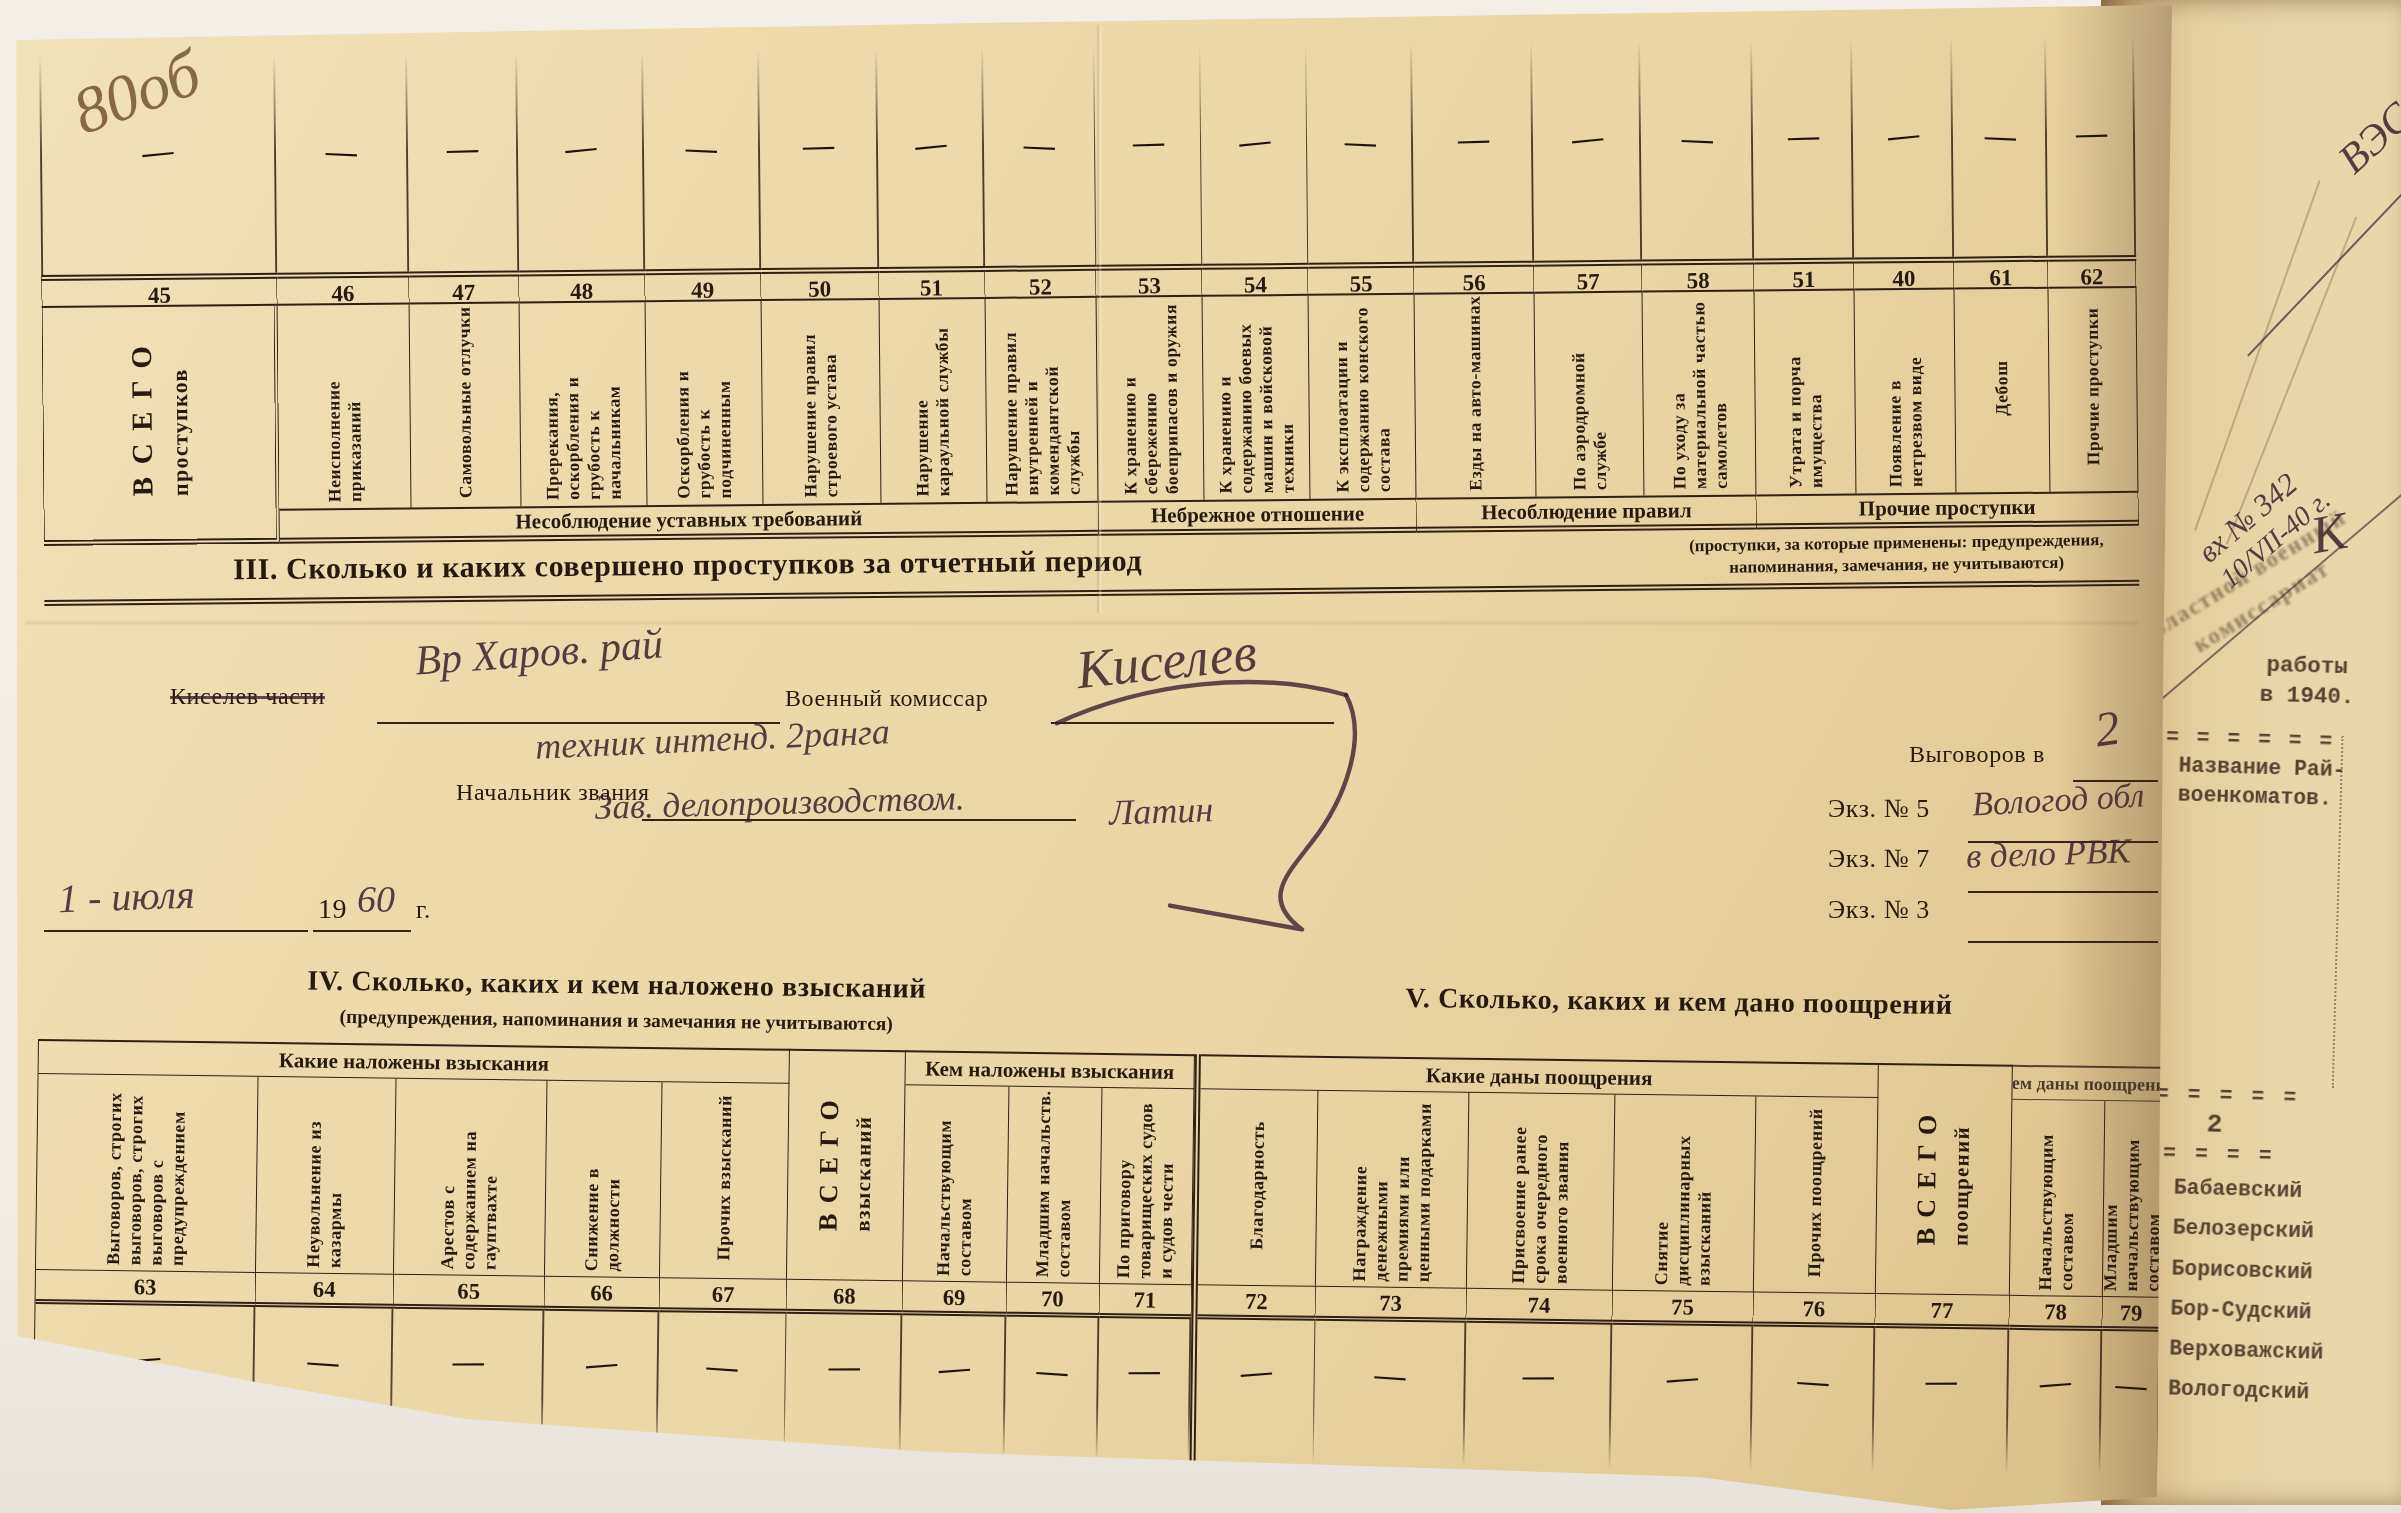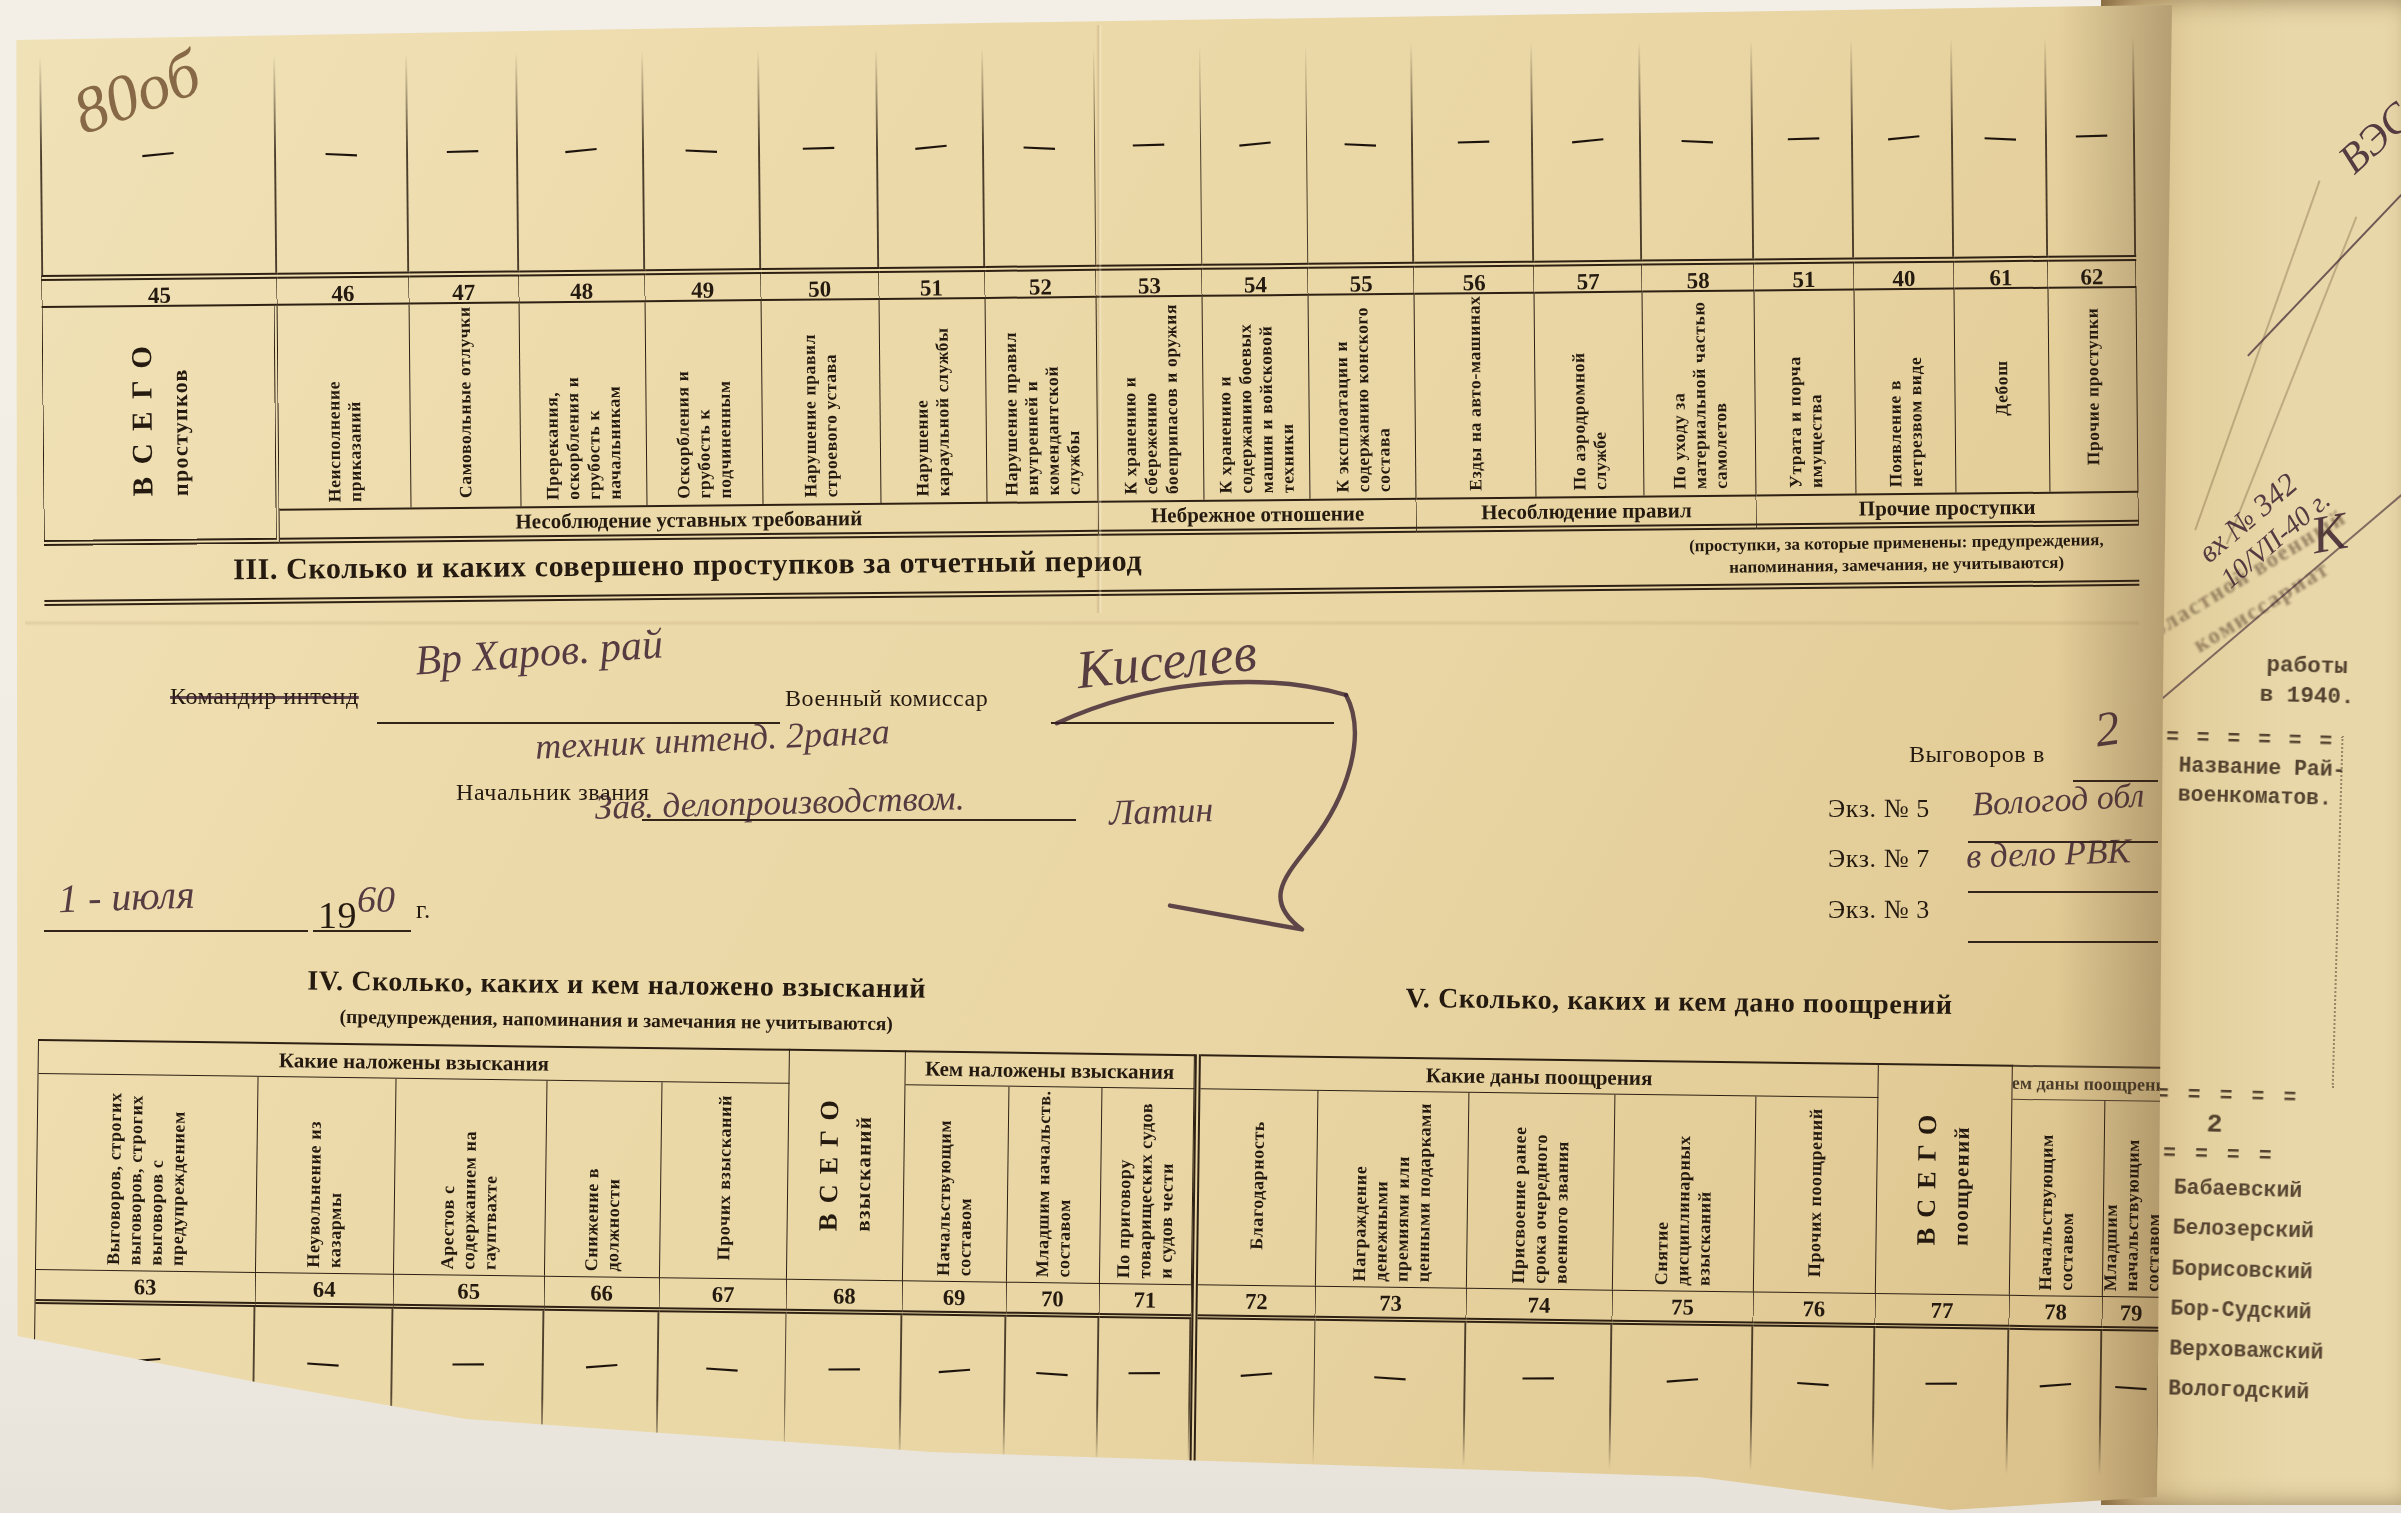--- a/index.html
+++ b/index.html
@@ -320,40 +320,40 @@
       <div class="band3">
         <div class="t3title">III. Сколько и каких совершено проступков за отчетный период</div>
         <div class="t3note">
           <span>(проступки, за которые применены: предупреждения,</span><br>
           <span>напоминания, замечания, не учитываются)</span>
         </div>
       </div>
     </div>
 
     <div>
-      <div class="ptext strike" style="left:170px;top:683px;">Командир интенд</div>
+      <div class="ptext strike" style="left:170px;top:683px;">Киселев части</div>
       <div class="uline" style="left:377px;top:722px;width:403px;"></div>
       <div class="hw" style="position:absolute;left:415px;top:628px;font-size:42px;transform:rotate(-4deg);">Вр Харов. рай</div>
       <div class="ptext" style="left:785px;top:685px;">Военный комиссар</div>
       <div class="uline" style="left:1051px;top:722px;width:283px;"></div>
       <div class="hw" style="position:absolute;left:1076px;top:630px;font-size:54px;transform:rotate(-6deg);">Киселев</div>
       <svg class="sig-flourish" width="352" height="352" viewBox="0 0 560 560">
         <path d="M30 150 C 170 85, 350 65, 490 105" fill="none" stroke="#3b2130" stroke-width="7" stroke-linecap="round" opacity="0.8"></path>
         <path d="M490 105 C 525 170, 490 270, 435 340 C 395 392, 355 430, 420 478 L 210 440" fill="none" stroke="#3b2130" stroke-width="7" stroke-linecap="round" stroke-linejoin="round" opacity="0.8"></path>
       </svg>
       <div class="hw" style="position:absolute;left:535px;top:718px;font-size:36px;transform:rotate(-2.5deg);">техник интенд. 2ранга</div>
 
       <div class="ptext" style="left:456px;top:779px;">Начальник звания</div>
       <div class="uline" style="left:642px;top:819px;width:434px;"></div>
       <div class="hw" style="position:absolute;left:595px;top:783px;font-size:35px;transform:rotate(-1.5deg);">Зав. делопроизводством.</div>
       <div class="hw" style="position:absolute;left:1109px;top:790px;font-size:36px;transform:rotate(-2deg);">Латин</div>
 
       <div class="hw" style="position:absolute;left:58px;top:873px;font-size:40px;transform:rotate(-2deg);">1 - июля</div>
       <div class="uline" style="left:44px;top:930px;width:264px;"></div>
-      <div class="ptext" style="left:318px;top:893px;font-size:38px;">19</div>
+      <div class="ptext" style="left:318px;top:893px;font-size:28px;">19</div>
       <div class="hw" style="position:absolute;left:357px;top:877px;font-size:38px;">60</div>
       <div class="uline" style="left:313px;top:930px;width:98px;"></div>
       <div class="ptext" style="left:416px;top:896px;font-size:25px;">г.</div>
 
       <div class="ptext" style="left:1909px;top:741px;">Выговоров в</div>
       <div class="hw" style="position:absolute;left:2095px;top:700px;font-size:49px;transform:rotate(-8deg);">2</div>
       <div class="uline" style="left:2073px;top:780px;width:85px;"></div>
       <div class="ptext" style="left:2162px;top:758px;font-size:17.6px;opacity:.55;">экз.</div>
 
       <div class="ptext" style="left:1828px;top:794px;font-size:26px;">Экз. № 5</div>

